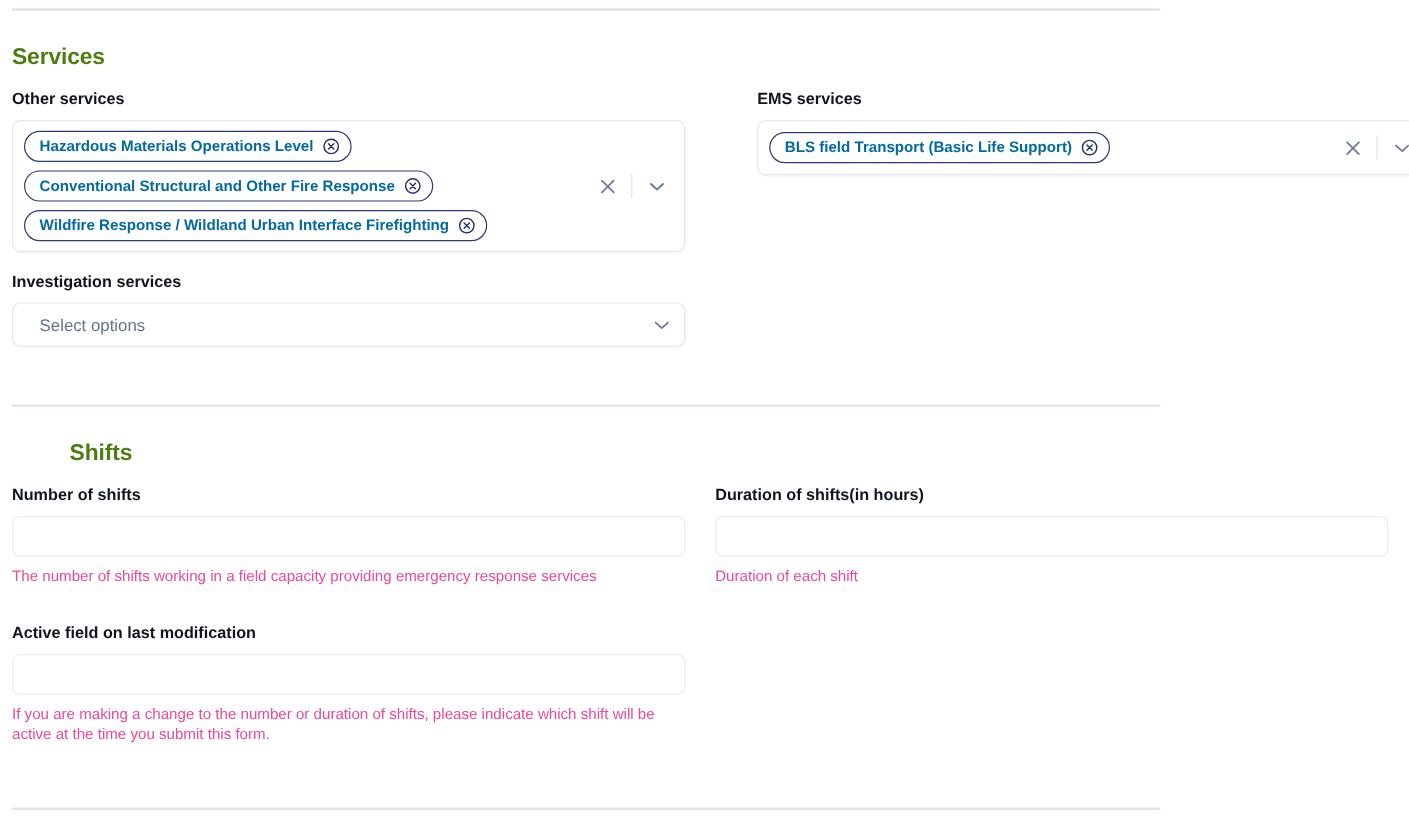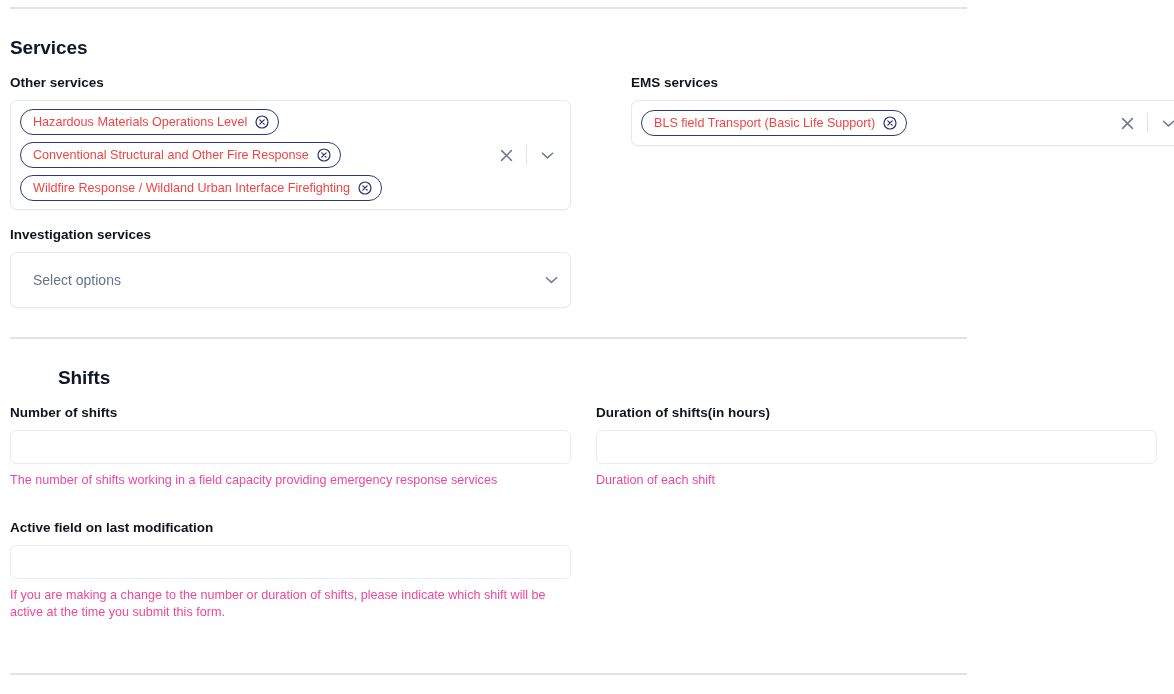--- a/index.html
+++ b/index.html
@@ -31,21 +31,21 @@
     background: #dde2ec;
   }
   .divider-top    { top: 7px; }
   .divider-mid    { top: 337px; }
   .divider-bottom { top: 673px; }
 
   .section-title {
     position: absolute;
     font-size: 19px;
     font-weight: bold;
-    color: #0f172a;
+    color: #4d7c0f;
     letter-spacing: -0.1px;
   }
   .title-services { left: 10px; top: 37px; }
   .title-shifts   { left: 10px; top: 367px; margin-left: 48px; }
 
   .field {
     position: absolute;
   }
   .col-left  { left: 10px;  width: 561px; }
   .col-right { left: 596px; width: 561px; }
@@ -78,23 +78,23 @@
     padding-bottom: 9px;
   }
 
   .chip {
     display: inline-flex;
     align-items: center;
     gap: 8px;
     border: 1.4px solid #2e3a77;
     border-radius: 999px;
     background: #ffffff;
-    color: #ef4444;
+    color: #0369a1;
     font-size: 12.6px;
-    font-weight: normal;
+    font-weight: bold;
     line-height: 1;
     padding: 5px 9px 5px 12px;
     white-space: nowrap;
     cursor: default;
   }
   .chip-remove {
     display: inline-flex;
     align-items: center;
     justify-content: center;
     width: 14px;
@@ -133,21 +133,21 @@
     align-items: center;
     justify-content: center;
     cursor: pointer;
   }
   .ms-actions svg { display: block; }
 
   
   .select-box {
     position: relative;
     box-sizing: border-box;
-    height: 56px;
+    height: 37px;
     border: 1px solid #e4e8f0;
     border-radius: 7px;
     background: #ffffff;
     display: flex;
     align-items: center;
     padding: 0 38px 0 22px;
     cursor: pointer;
     box-shadow: 0 1px 1px rgba(16, 24, 40, 0.03);
   }
   .select-placeholder {

